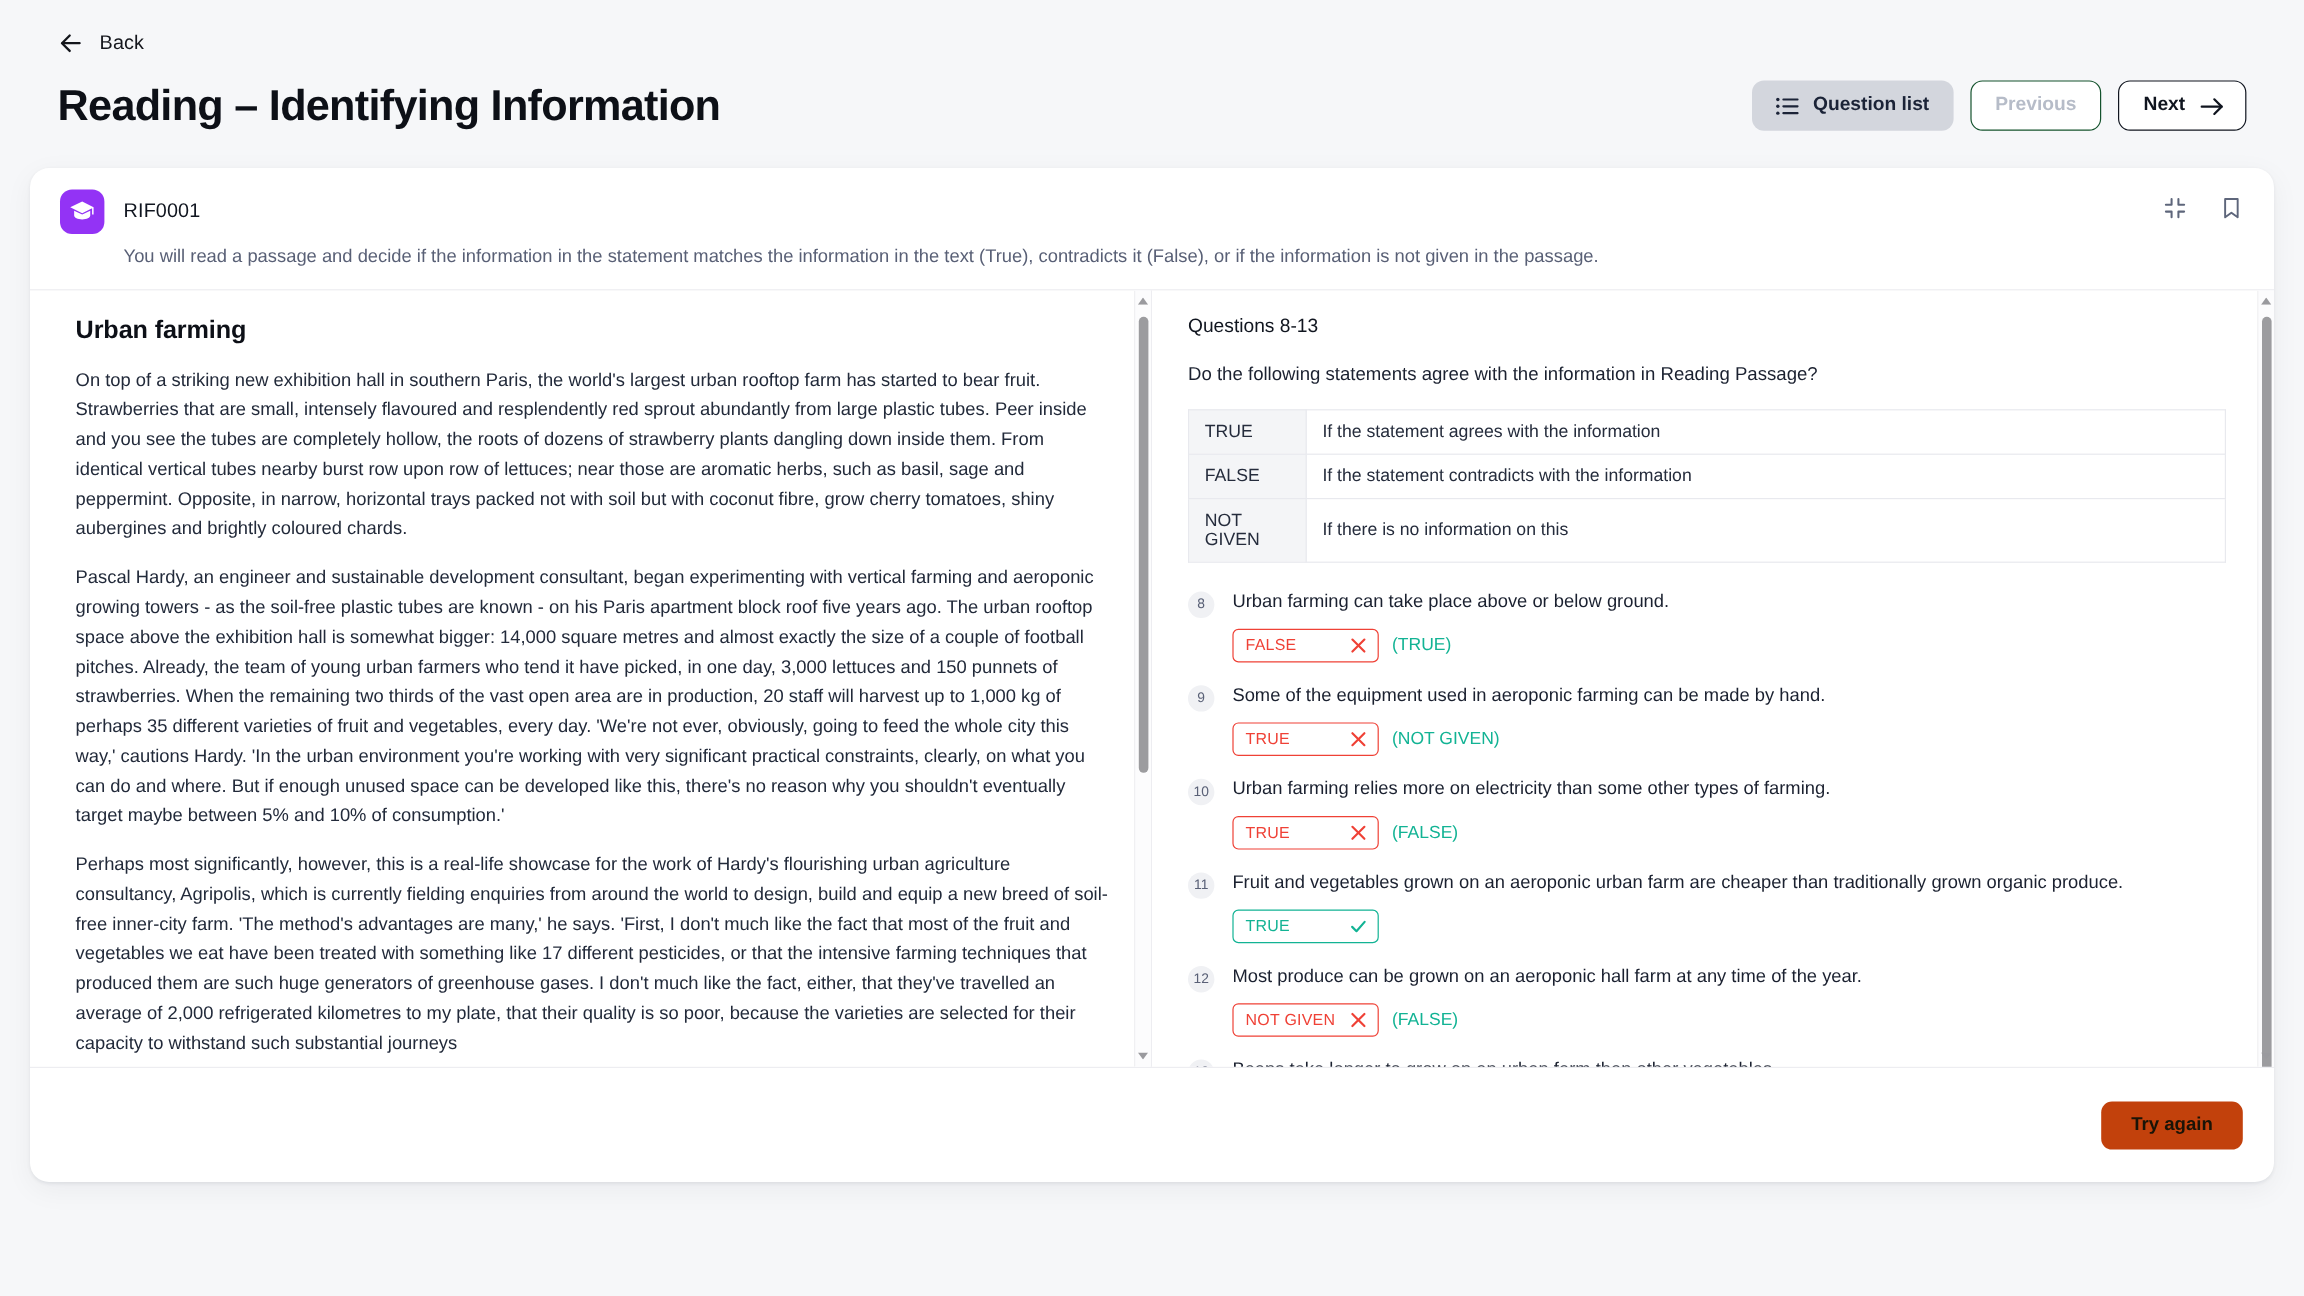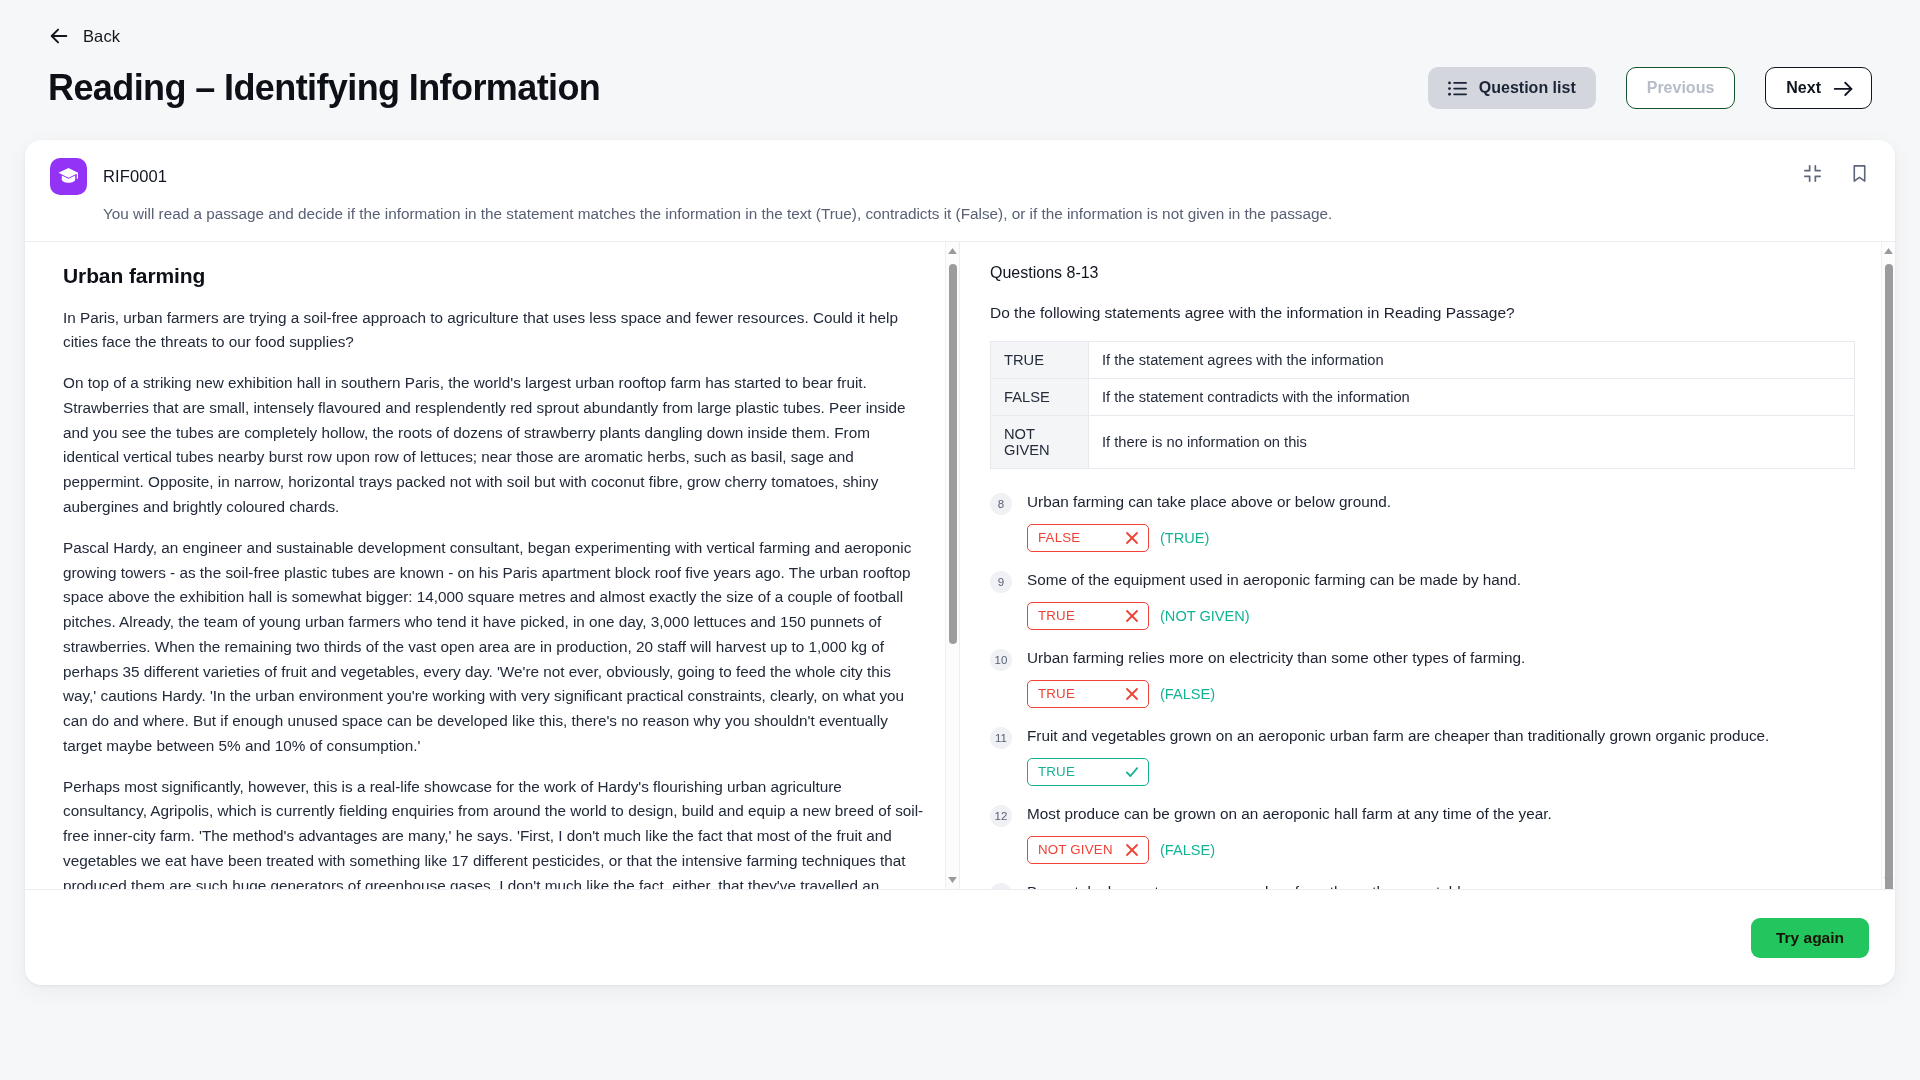--- a/index.html
+++ b/index.html
@@ -25,21 +25,21 @@
 
   .title-row {
     display: flex; align-items: center; justify-content: space-between;
     margin-top: 17px;
   }
   .page-title {
     font-size: 36px; font-weight: 700; letter-spacing: -.6px; color: #0d1017;
     line-height: 1.1;
   }
 
-  .actions { display: flex; align-items: center; gap: 30px; }
+  .actions { display: flex; align-items: center; gap: 14px; }
   .btn {
     display: inline-flex; align-items: center; justify-content: center; gap: 12px;
     height: 42px; border-radius: 10px; font-size: 16px; font-weight: 700;
     padding: 0 20px; cursor: pointer; white-space: nowrap;
   }
   .btn-qlist { background: #d3d6dd; color: #1b2337; }
   .btn-prev  { background: #fff; color: #b6bcc8; border: 1px solid #14532d; font-weight: 600;}
   .btn-next  { background: #fff; color: #10151f; border: 1.6px solid #10151f; padding-right: 17px;}
   .icon-list { width: 19px; height: 15px; display: block; color: #1b2337; }
   .arrow-right { width: 21px; height: 15px; display: block; }
@@ -147,21 +147,21 @@
   .answer-box.right { border: 1.4px solid #12b394; color: #12b394; }
   .mark { width: 14px; height: 14px; display: block; }
   .correct-note { font-size: 14.6px; color: #12b394; }
 
   .card-foot {
     flex: 0 0 auto; height: 96px; border-top: 1px solid #ededf1;
     display: flex; align-items: center; justify-content: flex-end;
     padding-right: 26px;
   }
   .btn-try {
-    background: #22c55e; color: #1a1407; border: none; border-radius: 9px;
+    background: #c2410c; color: #1a1407; border: none; border-radius: 9px;
     height: 40px; padding: 0 25px; font-size: 15.5px; font-weight: 700;
     cursor: pointer; font-family: "Liberation Sans", sans-serif;
   }
 </style>
 </head>
 <body>
 
 <div class="page">
 
   <div class="topbar">
@@ -243,21 +243,20 @@
         </span>
       </div>
     </div>
 
     <div class="card-body">
 
       <div class="pane pane-left">
         <div class="pane-inner">
           <div class="passage-title">Urban farming</div>
           <div class="passage">
-            <p>In Paris, urban farmers are trying a soil-free approach to agriculture that uses less space and fewer resources. Could it help cities face the threats to our food supplies?</p>
             <p>On top of a striking new exhibition hall in southern Paris, the world's largest urban rooftop farm has started to bear fruit. Strawberries that are small, intensely flavoured and resplendently red sprout abundantly from large plastic tubes. Peer inside and you see the tubes are completely hollow, the roots of dozens of strawberry plants dangling down inside them. From identical vertical tubes nearby burst row upon row of lettuces; near those are aromatic herbs, such as basil, sage and peppermint. Opposite, in narrow, horizontal trays packed not with soil but with coconut fibre, grow cherry tomatoes, shiny aubergines and brightly coloured chards.</p>
             <p>Pascal Hardy, an engineer and sustainable development consultant, began experimenting with vertical farming and aeroponic growing towers - as the soil-free plastic tubes are known - on his Paris apartment block roof five years ago. The urban rooftop space above the exhibition hall is somewhat bigger: 14,000 square metres and almost exactly the size of a couple of football pitches. Already, the team of young urban farmers who tend it have picked, in one day, 3,000 lettuces and 150 punnets of strawberries. When the remaining two thirds of the vast open area are in production, 20 staff will harvest up to 1,000 kg of perhaps 35 different varieties of fruit and vegetables, every day. 'We're not ever, obviously, going to feed the whole city this way,' cautions Hardy. 'In the urban environment you're working with very significant practical constraints, clearly, on what you can do and where. But if enough unused space can be developed like this, there's no reason why you shouldn't eventually target maybe between 5% and 10% of consumption.'</p>
             <p>Perhaps most significantly, however, this is a real-life showcase for the work of Hardy's flourishing urban agriculture consultancy, Agripolis, which is currently fielding enquiries from around the world to design, build and equip a new breed of soil-free inner-city farm. 'The method's advantages are many,' he says. 'First, I don't much like the fact that most of the fruit and vegetables we eat have been treated with something like 17 different pesticides, or that the intensive farming techniques that produced them are such huge generators of greenhouse gases. I don't much like the fact, either, that they've travelled an average of 2,000 refrigerated kilometres to my plate, that their quality is so poor, because the varieties are selected for their capacity to withstand such substantial journeys</p>
           </div>
         </div>
         <div class="scrollbar">
           <div class="sb-arrow up">
             <svg viewBox="0 0 10 7" fill="currentColor">
                 <polygon points="5,0 10,7 0,7"></polygon>
               </svg>

